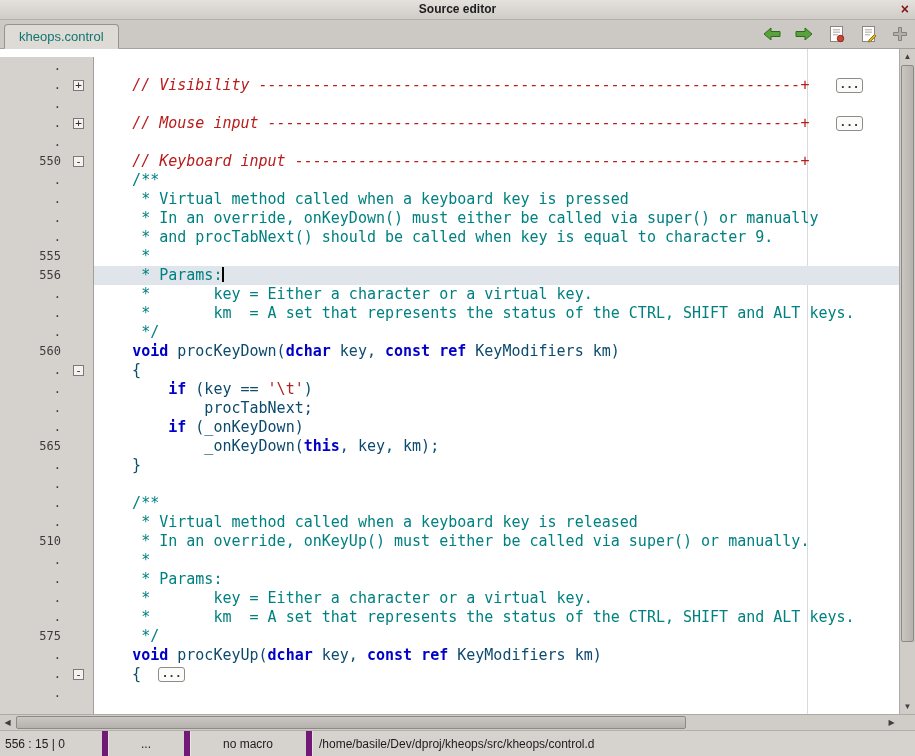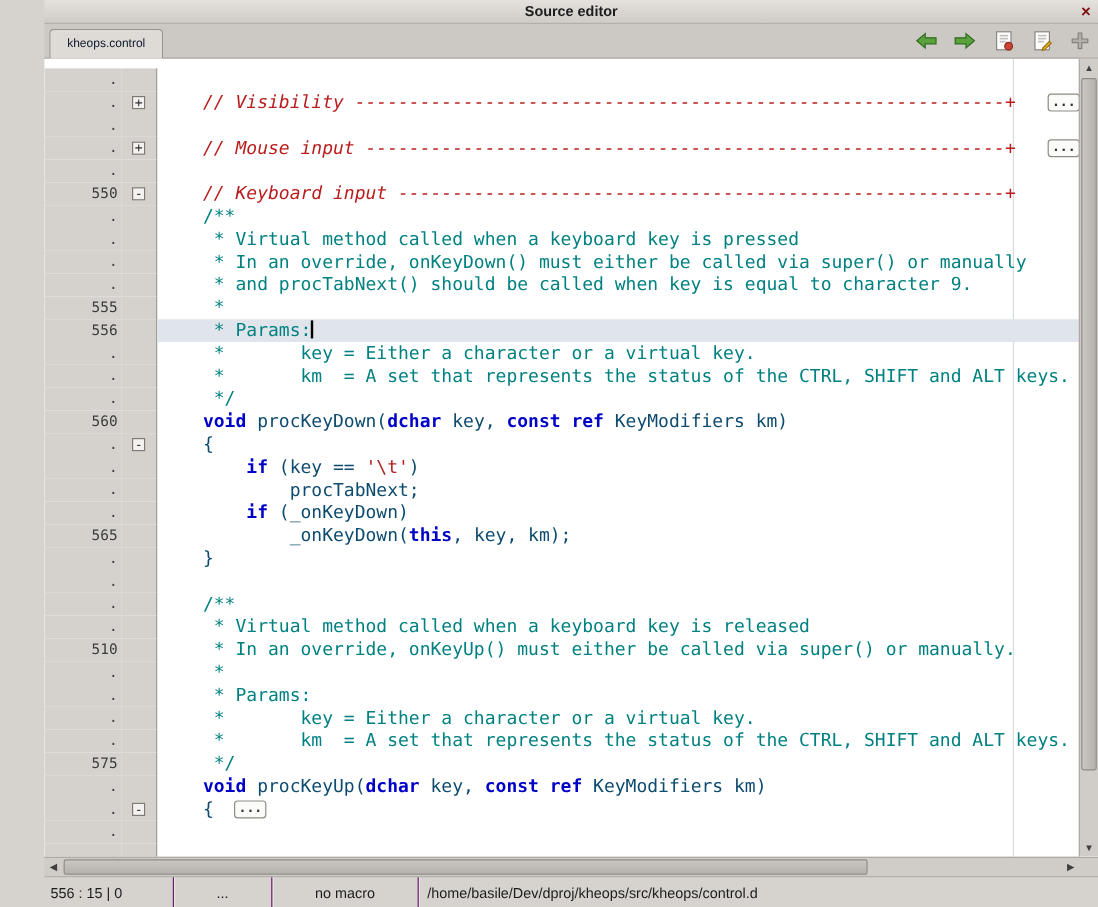--- a/index.html
+++ b/index.html
@@ -1,33 +1,33 @@
 <!DOCTYPE html>
 <html><head>
 <meta charset="utf-8">
 <style>
   * { box-sizing: border-box; margin: 0; padding: 0; }
   html,body { width:915px; height:756px; overflow:hidden; }
   body { font-family:"Liberation Sans", sans-serif; background:#d6d2ce; }
-  .window { width:915px; height:528px; display:flex; flex-direction:column;padding-left:37px; }
+  .window { width:915px; height:528px; display:flex; flex-direction:column; }
 
   
   .titlebar { height:20px; flex:none; position:relative;
     background:linear-gradient(#e5e2de,#cfccc8); border-bottom:1px solid #b3afab; }
   .titlebar .title { position:absolute; left:0; right:0; top:2px; text-align:center;
     font-size:12px; font-weight:bold; color:#1d1d1d; }
   .titlebar .close { position:absolute; right:6px; top:1px; font-size:14px; font-weight:bold;
     color:#7e1414; cursor:default; line-height:17px; }
 
   
   .tabbar { height:29px; flex:none; position:relative; background:#ccc8c4;
     border-bottom:1px solid #a5a19d; display:flex; align-items:flex-end; padding:0 4px; }
   .tab { height:25px; margin-bottom:-1px; background:#dedbd7; border:1px solid #96928d;
     border-bottom:1px solid #dedbd7; border-radius:4px 4px 0 0; padding:0 14px;
-    display:flex; align-items:center; font-size:10px; color:#0f172a; }
+    display:flex; align-items:center; font-size:13px; color:#0f766e; }
   .toolbar { position:absolute; right:5px; top:4px; display:flex; gap:12px; align-items:center; }
   .tbico { width:20px; height:20px; display:flex; align-items:center; justify-content:center; }
 
   
   .editor { position:relative; height:665px; flex:none; background:#ffffff; overflow:hidden; }
   .ruler { position:absolute; left:807px; top:0; bottom:0; width:1px; background:#d7dbdf; }
   .lines { position:absolute; left:0; top:0; right:16px; padding-top:8px; }
   .line { display:flex; height:19px; position:relative;
     font-family:"DejaVu Sans Mono", monospace; font-size:15px; line-height:19px; white-space:pre; }
   .num { flex:none; width:64px; text-align:right; padding-right:3px; background:#d5d2ce;
@@ -67,21 +67,21 @@
     font-size:8px; color:#3f3f3f; line-height:15px; }
   .hsarrow.left { left:0; } .hsarrow.right { right:0; }
   .hthumb { position:absolute; left:16px; width:670px; top:1px; bottom:1px;
     background:linear-gradient(#cac6c1,#b5b1ac); border:1px solid #8d8984; border-radius:2px; }
   .corner { width:16px; background:#d0cdc9; border-top:1px solid #aeaaa6; }
 
   
   .statusbar { height:26px; flex:none; border-top:1px solid #b3afab; background:#d6d2ce;
     display:flex; align-items:center; font-size:12px; color:#1d1d1d; }
   .scell { height:100%; display:flex; align-items:center;
-    border-right:1px solid #701a75; box-shadow:1px 0 0 #e8e5e1; }
+    border-right:6px solid #701a75; box-shadow:1px 0 0 #e8e5e1; }
   .scell.c1 { width:108px; padding-left:5px; }
   .scell.c2 { width:82px; justify-content:center; }
   .scell.c3 { width:122px; justify-content:center; }
   .scell.c4 { flex:1; padding-left:7px; border-right:none; box-shadow:none; }
 </style>
 </head>
 <body>
 
 <div class="window">
 

